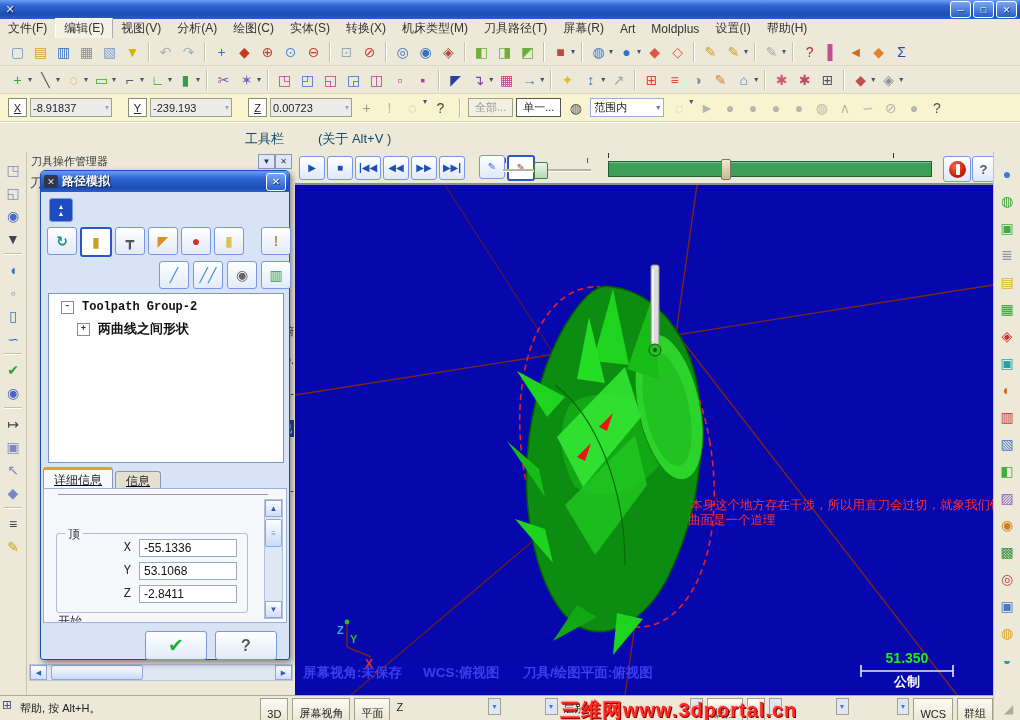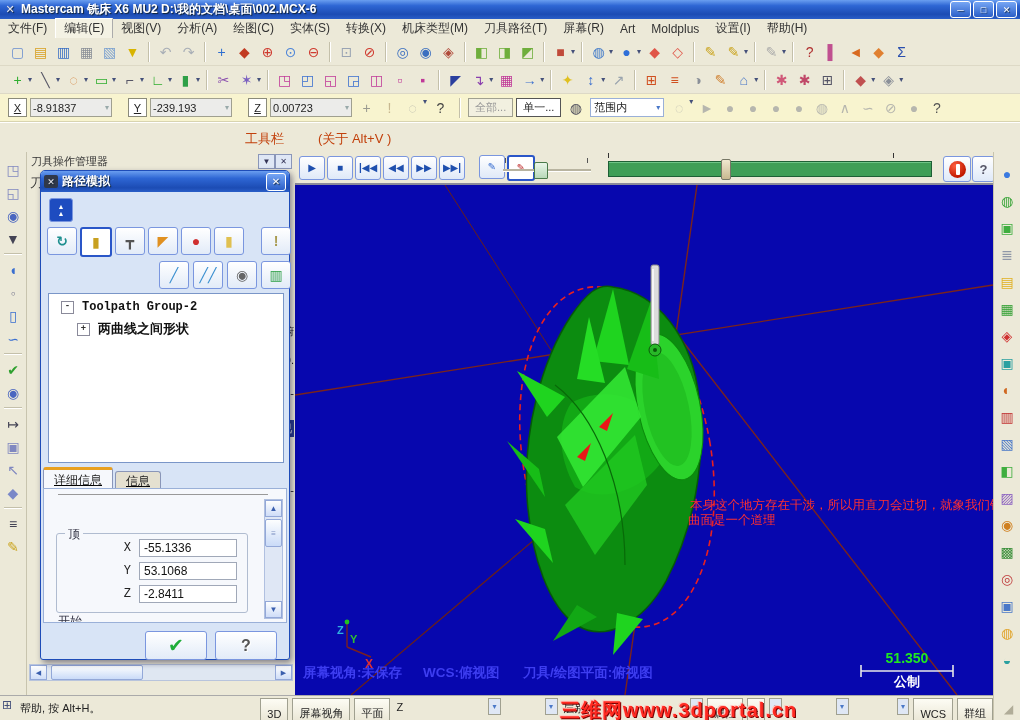--- a/index.html
+++ b/index.html
@@ -42,21 +42,21 @@
   .txtbtn{height:17px;border:1px solid #a0a090;background:#f2f0e0;color:#999;display:inline-flex;
     align-items:center;padding:0 6px;font-size:11px;}
   .txtbtn.dark{color:#222;background:#fff;border-color:#555;}
   .rangesel{width:66px;height:17px;background:#fff;border:1px solid #9ab0d8;display:inline-flex;
     align-items:center;padding:0 3px;font-size:11px;color:#222;}
   .rangesel .ca{margin-left:auto;color:#4a78c8;font-size:8px;}
   .dis .ic{color:#b6b6ae;}
   
   .hintrow{left:0;top:122px;width:1020px;height:30px;background:#ece9d8;border-top:1px solid #fff;
     border-bottom:1px solid #b8b4a0;}
-  .hintrow span{position:absolute;top:7px;font-size:13px;color:#c2410c;}
+  .hintrow span{position:absolute;top:7px;font-size:13px;color:#0c4a6e;}
   
   .lefttb{left:0;top:152px;width:27px;height:543px;background:#ece9d8;border-right:1px solid #c8c4ae;
     display:flex;flex-direction:column;align-items:center;padding-top:6px;box-sizing:border-box;}
   .lefttb .ic{margin:1px 0;}
   .lefttb .vsep{width:18px;height:1px;background:#c4c0aa;border:none;border-bottom:1px solid #fff;margin:3px 0;}
   .righttb{left:993px;top:152px;width:27px;height:568px;background:#ece9d8;border-left:1px solid #c8c4ae;
     display:flex;flex-direction:column;align-items:center;padding-top:8px;box-sizing:border-box;}
   .righttb .ic{margin:3px 0;}
   
   .opspanel{left:27px;top:152px;width:268px;height:543px;background:#ece9d8;}
@@ -178,21 +178,20 @@
   .linebar{width:30px;height:3px;background:#111;}
   .watermark{left:560px;top:697px;z-index:30;font-size:20px;font-weight:bold;color:#ff2a22;
     letter-spacing:1px;text-shadow:1px 1px 0 #7a0000,-1px -1px 0 #ffc8c0;white-space:nowrap;}
   .grips{left:1004px;top:702px;color:#b0ac98;font-size:12px;z-index:31;}
 </style>
 </head>
 <body>
 
 <div class="abs titlebar">
   <span class="appicon">✕</span>
-  <span>Mastercam 铣床 X6 MU2 D:\我的文档\桌面\002.MCX-6</span>
   <span class="winbtns">
     <span class="winbtn">─</span>
     <span class="winbtn">□</span>
     <span class="winbtn">✕</span>
   </span>
 </div>
 
 <div class="abs menubar">
     <span class="mi">文件(F)</span>
     <span class="mi boxed">编辑(E)</span>

